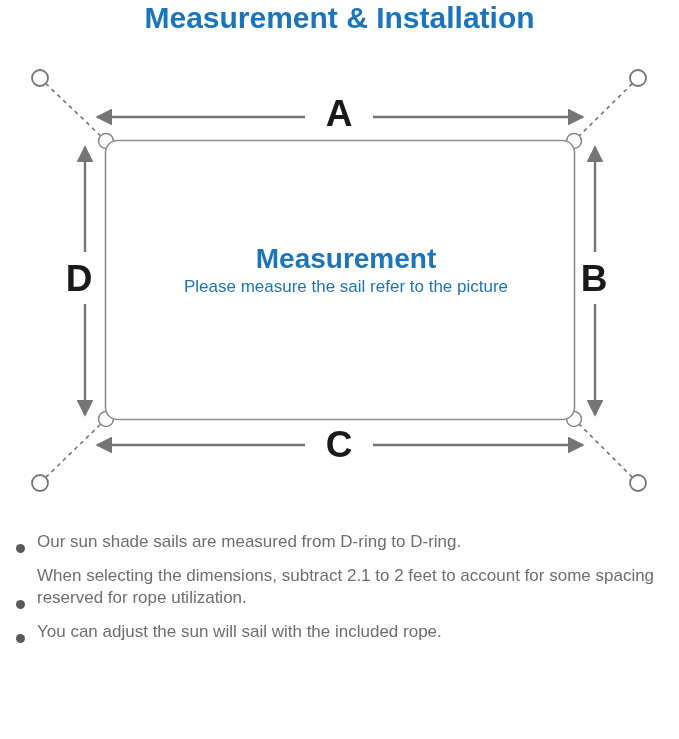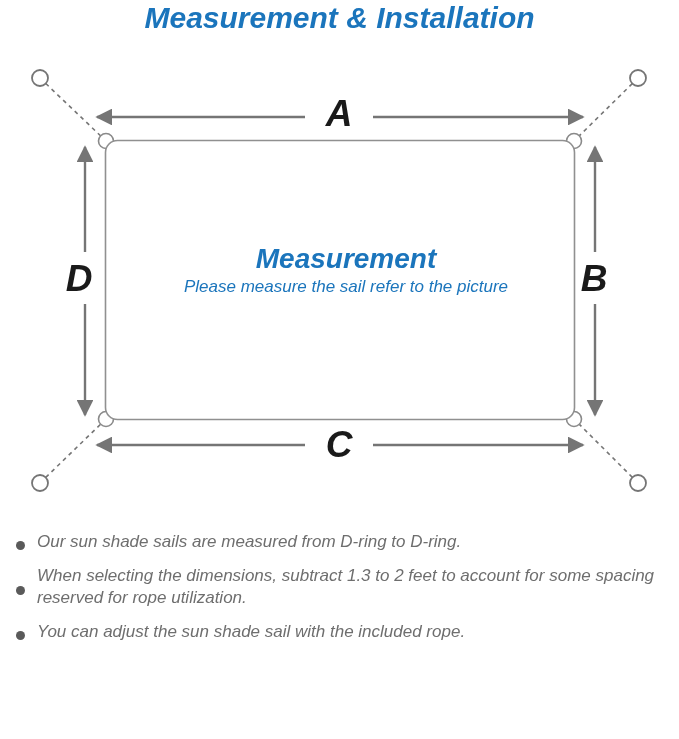--- a/index.html
+++ b/index.html
@@ -3,21 +3,20 @@
 <meta charset="utf-8">
 <style>
   html, body { margin: 0; padding: 0; background: #ffffff; }
   #page {
     position: relative;
     width: 679px;
     height: 739px;
     background: #ffffff;
     font-family: "Liberation Sans", sans-serif;
     overflow: hidden;
-    font-style: italic;
   }
   .page-title {
     position: absolute;
     top: 1px; left: 0; right: 0;
     text-align: center;
     font-size: 30px;
     font-weight: bold;
     color: #1b75bc;
     letter-spacing: 0px;
   }
@@ -40,21 +39,21 @@
     fill: #1b75bc;
   }
   .notes {
     position: absolute;
     top: 531px;
     left: 16px;
     width: 657px;
   }
   .note {
     display: flex;
-    align-items: center;
+    align-items: flex-end;
     margin-bottom: 12px;
   }
   .dot {
     flex: none;
     width: 9px;
     height: 9px;
     border-radius: 50%;
     background: #5a5a5a;
     margin: 7px 12px 0 0;
   }
@@ -126,24 +125,24 @@
   <div class="notes">
 
       <div class="note">
         <span class="dot"></span>
         <p class="note-text">Our sun shade sails are measured from D-ring to D-ring.</p>
       </div>
 
 
       <div class="note">
         <span class="dot"></span>
-        <p class="note-text">When selecting the dimensions, subtract 1.3 to 2 feet to account for some spacing
+        <p class="note-text">When selecting the dimensions, subtract 2.1 to 2 feet to account for some spacing
 reserved for rope utilization.</p>
       </div>
 
       <div class="note">
         <span class="dot"></span>
-        <p class="note-text">You can adjust the sun shade sail with the included rope.</p>
+        <p class="note-text">You can adjust the sun will sail with the included rope.</p>
       </div>
 
     </div>
 
 </div>
 
 </body></html>

